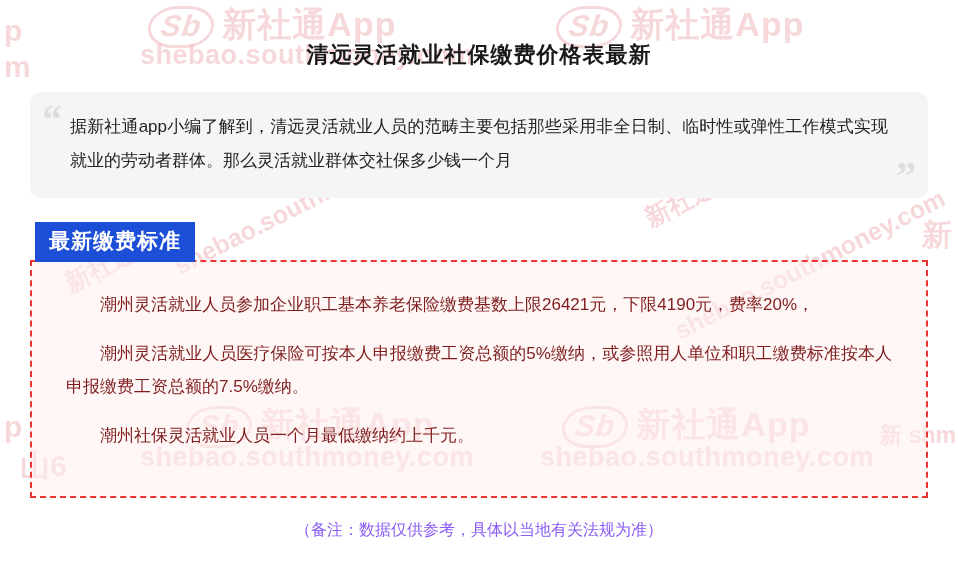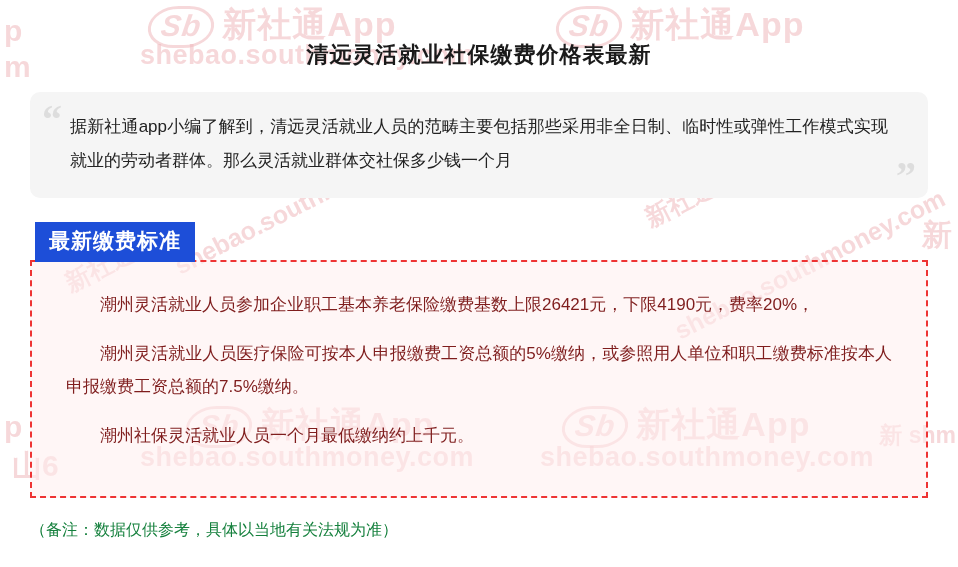--- a/index.html
+++ b/index.html
@@ -127,33 +127,34 @@
     font-size: 17px;
     line-height: 33px;
     color: #7f1d1d;
     text-indent: 2em;
     margin: 0 0 16px 0;
     text-align: justify;
   }
   .para:last-child { margin-bottom: 0; }
 
   .footnote {
-    color: #15803d;
+    text-align: center;
+    color: #8b5cf6;
     font-size: 16px;
     margin-top: 22px;
   }
 </style>
 </head>
 <body>
 
 <div class="wm-layer">
   <div class="wm wm-side" style="left:4px; top:14px;">p</div>
   <div class="wm wm-side" style="left:4px; top:50px;">m</div>
   <div class="wm wm-side" style="left:4px; top:410px;">p</div>
-  <div class="wm wm-side" style="left:12px; top:446px;">山6</div>
+  <div class="wm wm-side" style="left:20px; top:446px;">山6</div>
 
   <div class="wm wm-logo" style="left:148px; top:2px;"><span class="sb">Sb</span><span>新社通App</span></div>
   <div class="wm wm-logo" style="left:556px; top:2px;"><span class="sb">Sb</span><span>新社通App</span></div>
   <div class="wm wm-url" style="left:140px; top:40px;">shebao.southmoney.com</div>
 
   <div class="wm wm-rot" style="left:160px; top:185px;">shebao.southmoney.com</div>
   <div class="wm wm-rot" style="left:640px; top:175px;">新社通App</div>
   <div class="wm wm-rot" style="left:60px; top:240px;">新社通App</div>
   <div class="wm wm-rot" style="left:660px; top:250px;">shebao.southmoney.com</div>
 

